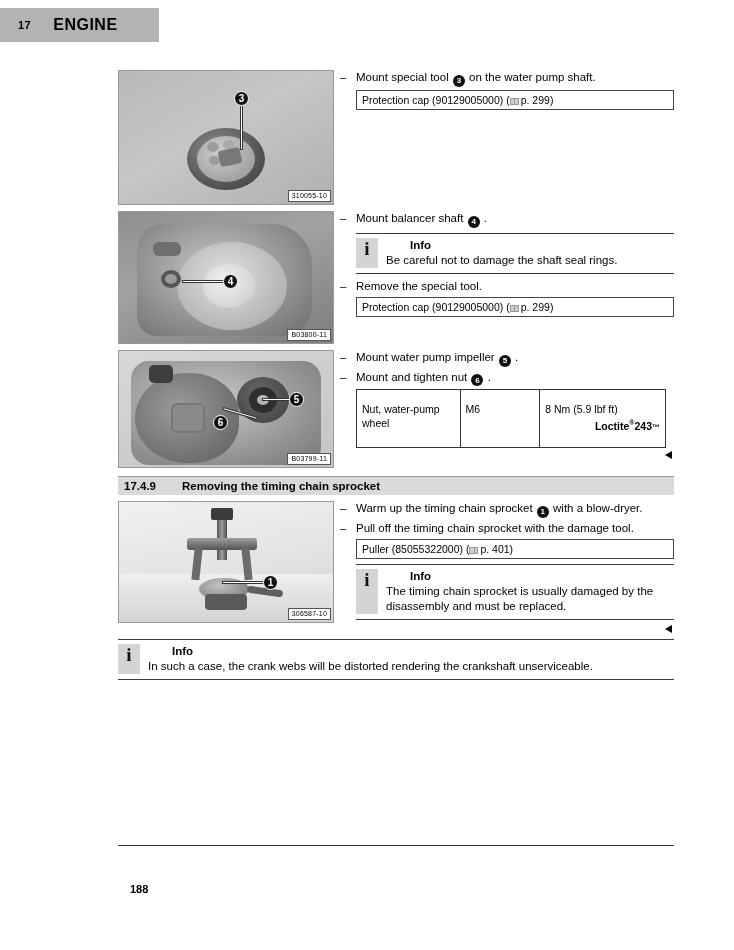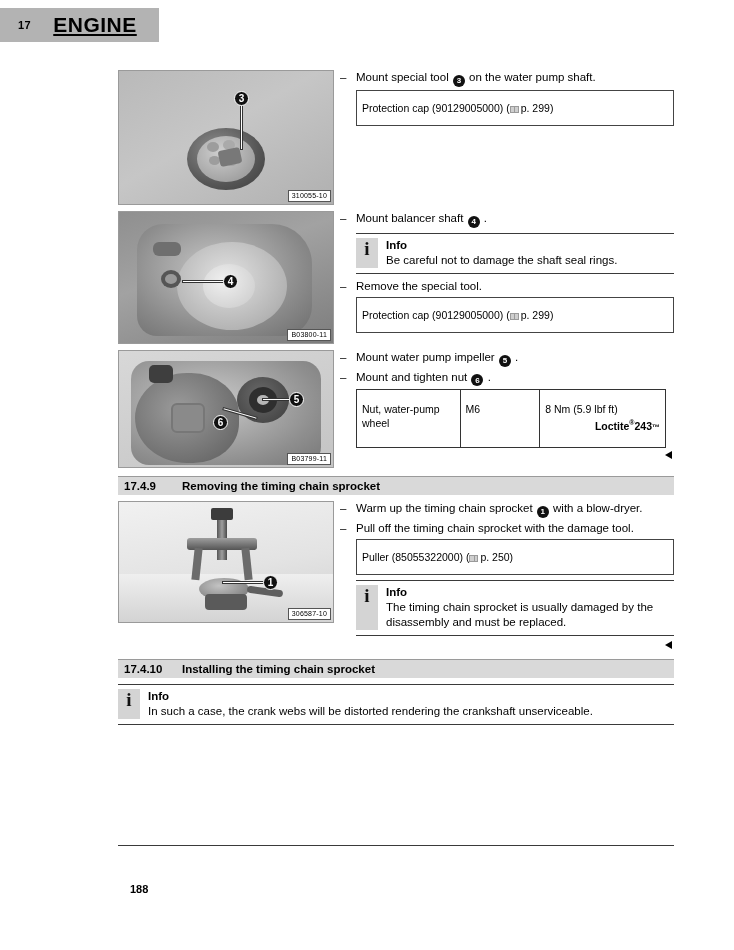--- a/index.html
+++ b/index.html
@@ -21,22 +21,22 @@
     width: 159px; height: 34px;
     background: #b3b3b3;
     display: flex;
     align-items: center;
   }
   .hdr-num {
     font-size: 11px; font-weight: bold;
     margin-left: 18px; letter-spacing: .5px;
   }
   .hdr-title {
-    font-size: 21px; font-weight: bold;
-    margin-left: 22px; letter-spacing: .5px; text-decoration: underline;
+    font-size: 16px; font-weight: bold;
+    margin-left: 22px; letter-spacing: .5px;
   }
 
   
   .content { position: absolute; left: 118px; top: 70px; width: 556px; }
 
   .block { position: relative; width: 556px; display: flex; }
   .fig-col { width: 216px; flex: 0 0 216px; }
   .txt-col { width: 334px; flex: 0 0 334px; margin-left: 6px; }
 
   
@@ -91,21 +91,21 @@
     align-items: center; justify-content: center;
     vertical-align: -2px;
     margin: 0 1px;
   }
 
   
   .toolbox {
     border: 1px solid #444;
     font-size: 10.5px;
     line-height: 14px;
-    padding: 10px 5px;
+    padding: 2px 5px;
     margin: 2px 0 4px 16px;
     background: #fff;
   }
   .bookglyph {
     display: inline-block;
     width: 9px; height: 7px;
     background: #cfcfcf;
     border: 1px solid #9a9a9a;
     vertical-align: -1px;
     margin-right: 2px;
@@ -134,21 +134,21 @@
     padding-top: 1px;
   }
   .i-glyph {
     font-family: "Liberation Serif", serif;
     font-weight: bold;
     font-size: 19px;
     line-height: 19px;
     color: #111;
   }
   .i-body { flex: 1; }
-  .i-title { font-size: 11.5px; font-weight: bold; line-height: 14px; margin-bottom: 1px; }
+  .i-title { font-size: 11.5px; font-weight: bold; line-height: 14px; margin-bottom: 1px; margin-left: 24px; }
   .i-text { font-size: 11.5px; line-height: 15px; }
 
   
   .guideline-label { font-size: 11.5px; line-height: 15px; margin-left: 16px; }
   table.guide {
     border-collapse: collapse;
     margin-left: 16px;
     margin-top: 2px;
     width: 310px;
     font-size: 10.5px;
@@ -358,39 +358,35 @@
           <span>Warm up the timing chain sprocket</span>
           <span class="num-inline">1</span>
           <span>with a blow-dryer.</span>
         </span>
       </div>
       <div class="item">
         <span class="dash">–</span>
         <span class="item-text">Pull off the timing chain sprocket with the damage tool.</span>
       </div>
       <div class="toolbox">
-        <span>Puller (85055322000) (</span><span class="bookglyph"></span><span>p. 250)</span>
+        <span>Puller (85055322000) (</span><span class="bookglyph"></span><span>p. 401)</span>
       </div>
       <div class="infobox">
         <div class="i-icon">
             <span class="i-glyph">i</span>
           </div>
         <div class="i-body">
           <div class="i-title">Info</div>
           <div class="i-text">The timing chain sprocket is usually damaged by the disassembly and must be replaced.</div>
         </div>
       </div>
       <div class="endmark"></div>
     </div>
   </div>
 
-  <div class="section-bar" style="margin-top:10px;">
-    <span class="sec-num">17.4.10</span>
-    <span class="sec-title">Installing the timing chain sprocket</span>
-  </div>
 
   <div class="infobox full" style="margin-top:6px;">
     <div class="i-icon">
         <span class="i-glyph">i</span>
       </div>
     <div class="i-body">
       <div class="i-title">Info</div>
       <div class="i-text">In such a case, the crank webs will be distorted rendering the crankshaft unserviceable.</div>
     </div>
   </div>

